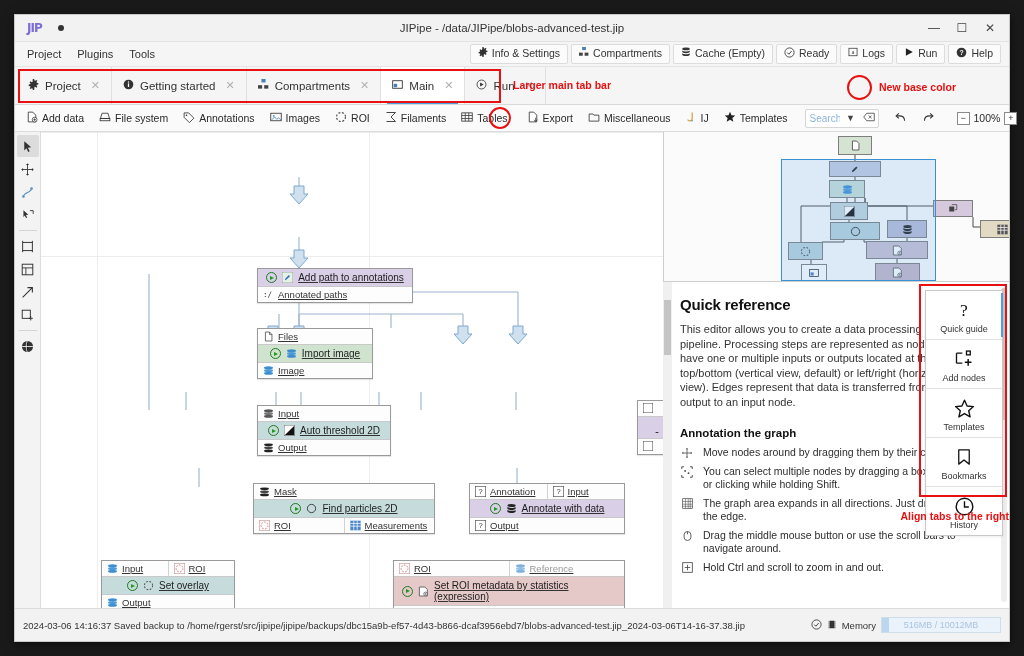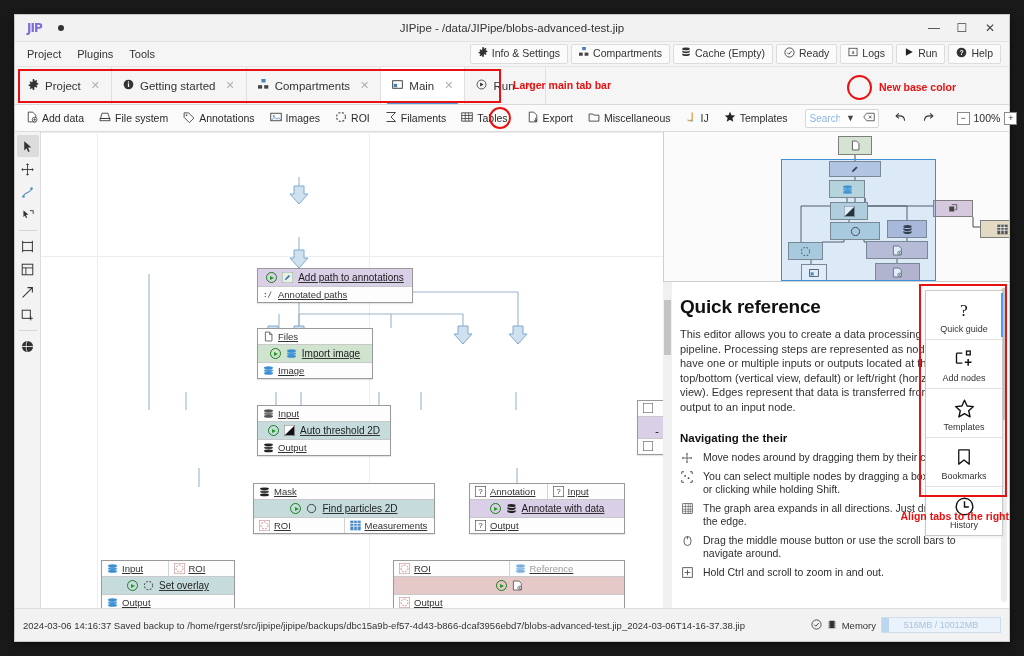--- a/index.html
+++ b/index.html
@@ -138,21 +138,21 @@
   
   .rightpanel { width:345px; display:flex; flex-direction:column; background:#fdfdfd; position:relative;}
   .minimap {
     height:150px; border-bottom:1px solid #cfcfcf; background:#fbfbfb; position:relative; overflow:hidden;
   }
   .mm-inner { position:absolute; inset:0; }
   .mm-node { position:absolute; border:1px solid #7e7e7e; display:flex;
              align-items:center; justify-content:center; }
   .mm-view { position:absolute; border:1.5px solid #3b8fd4; background:rgba(110,175,230,.22); }
   .qr { flex:1; background:#fff; padding:14px 16px 8px 16px; overflow:hidden; position:relative;}
-  .qr h1 { margin:0 0 9px 0; font-size:19px; font-weight:bold; color:#111; letter-spacing:-.2px;}
+  .qr h1 { margin:0 0 9px 0; font-size:15px; font-weight:bold; color:#111; letter-spacing:-.2px;}
   .qr p { margin:0 0 10px 0; font-size:11px; line-height:14.5px; color:#333; }
   .qr h2 { margin:18px 0 7px 0; font-size:11.5px; font-weight:bold; color:#111; }
   .qr-item { display:flex; gap:9px; margin-bottom:5px; align-items:flex-start; }
   .qr-ic { width:14px; flex:none; display:flex; justify-content:center; padding-top:1px; color:#3a3a3a;}
   .qr-tx { font-size:10.5px; line-height:13.5px; color:#2e2e2e; }
   .qr-scroll { position:absolute; right:2px; top:6px; bottom:6px; width:6px; background:#eee; border-radius:3px;}
   .qr-scroll i { position:absolute; left:0; top:0; width:6px; height:42%; background:#c6c6c6; border-radius:3px; display:block;}
   
   .rtabs {
     position:absolute; right:6px; top:158px; width:78px;
@@ -766,20 +766,21 @@
         </div>
         <div class="ntitle pink">
           <span class="runbtn"></span>
           <span class="ic">
               <svg width="11" height="11" viewBox="0 0 16 16">
                 <path d="M2 1.5h8l3.5 3.5v9.5H2z" fill="#fff" stroke="#444" stroke-width="1.1"></path>
                 <circle cx="11" cy="11.5" r="2.6" fill="#fff" stroke="#444" stroke-width="1"></circle>
                 <circle cx="11" cy="11.5" r="1" fill="#444"></circle>
               </svg>
             </span>
+          <span>Set ROI metadata by statistics (expression)</span>
         </div>
         <div class="slotrow bot">
           <div class="slot">
             <span class="ic">
                 <svg width="11" height="11" viewBox="0 0 16 16">
                   <rect x="0.5" y="0.5" width="15" height="15" fill="none" stroke="#c8a0a0"></rect>
                   <circle cx="8" cy="8" r="5" fill="none" stroke="#d07878" stroke-width="1.4" stroke-dasharray="2.4 2"></circle>
                 </svg>
               </span>
             <span>Output</span>
@@ -904,21 +905,21 @@
                 <path d="M.5 5h15M.5 9h15M5.5 1v14M10.5 1v14" stroke="#fff" stroke-width="1.1"></path>
               </svg>
             </div>
           <div class="mm-view" style="left:62px; top:29px; width:155px; height:122px;"></div>
         </div>
       </div>
 
       <div class="qr">
         <h1>Quick reference</h1>
         <p style="width:280px;">This editor allows you to create a data processing pipeline. Processing steps are represented as nodes that have one or multiple inputs or outputs located at the top/bottom (vertical view, default) or left/right (horizontal view). Edges represent that data is transferred from an output to an input node.</p>
-        <h2>Navigating the their</h2>
+        <h2>Annotation the graph</h2>
 
         <div class="qr-item">
           <span class="qr-ic">
               <svg width="12" height="12" viewBox="0 0 16 16">
                 <path d="M8 2v12M2 8h12" stroke="#444" stroke-width="1"></path>
                 <path d="M8 1.2l1.6 1.8h-3.2zM8 14.8l1.6-1.8h-3.2zM1.2 8l1.8-1.6v3.2zM14.8 8l-1.8-1.6v3.2z" fill="#444"></path>
               </svg>
             </span>
           <span class="qr-tx">Move nodes around by dragging them by their colored area.</span>
         </div>

